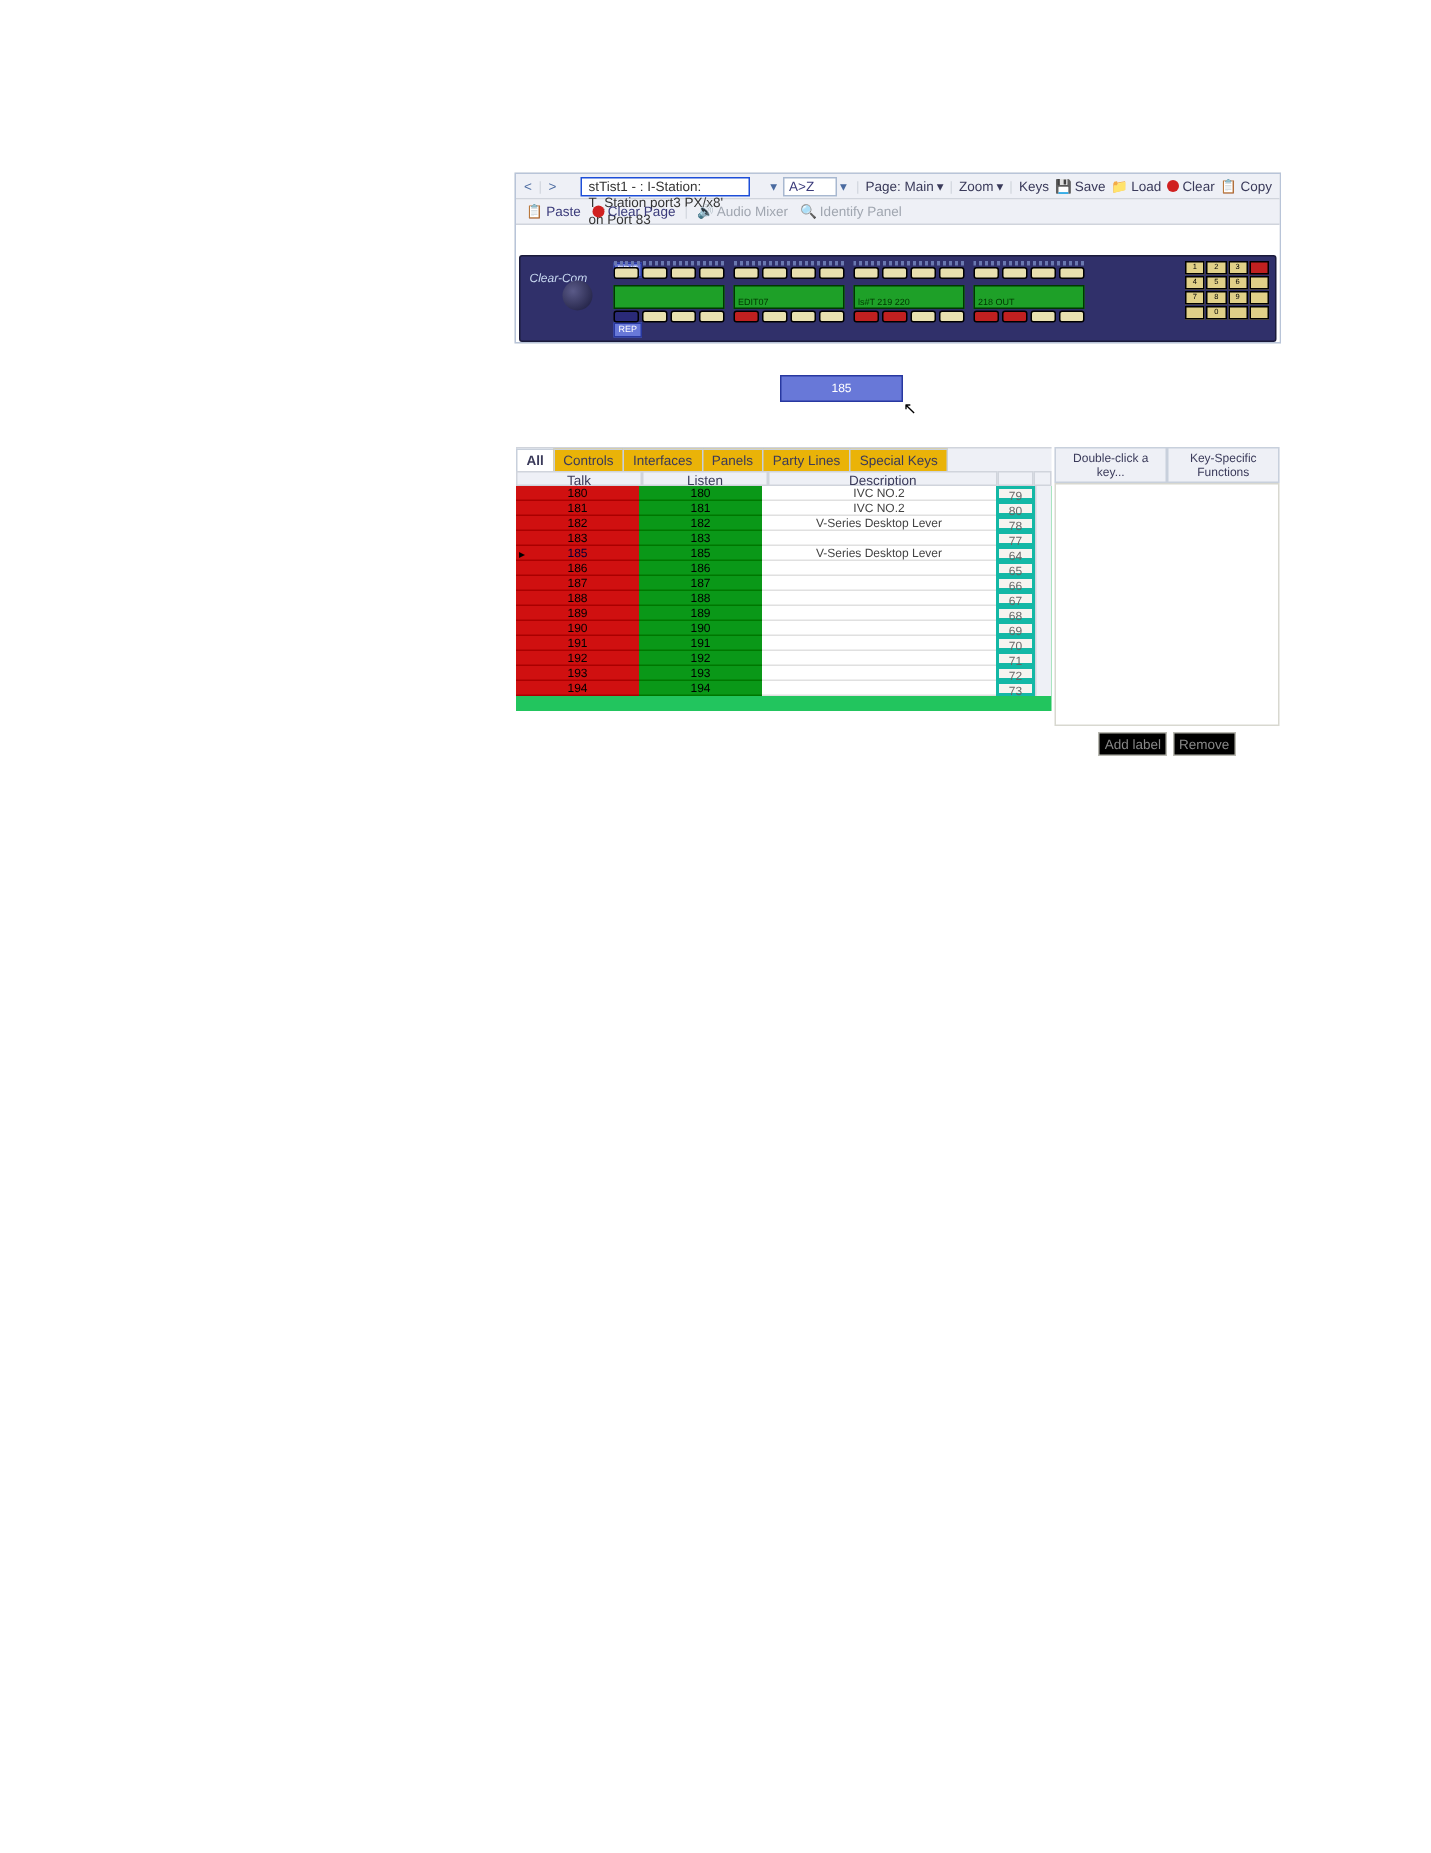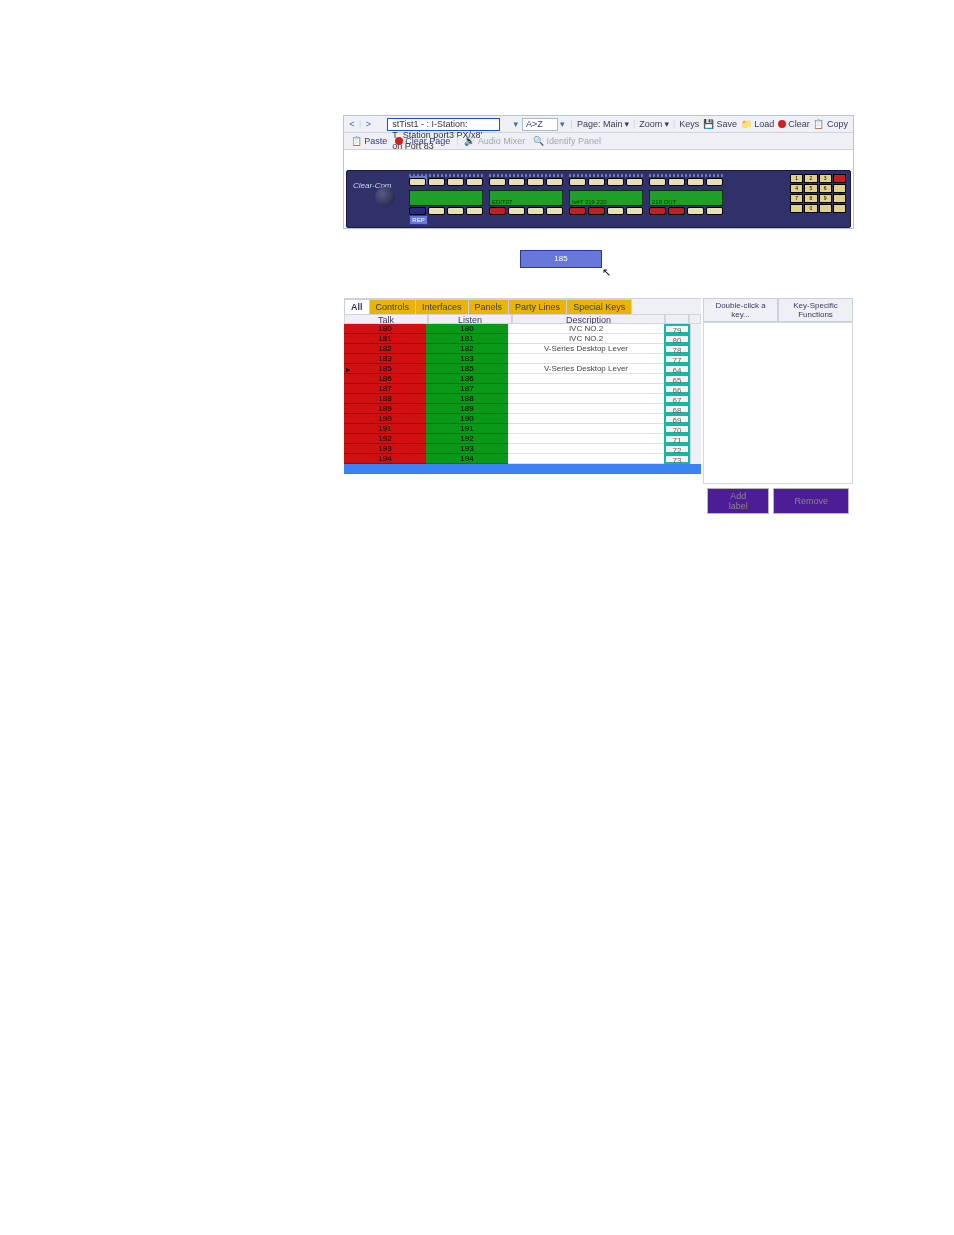--- a/index.html
+++ b/index.html
@@ -39,38 +39,38 @@
 .chip.e{left:62px;top:4px;width:17px;height:8px;line-height:8px;font-size:6px}
 .chip.r{left:62px;top:44px;width:17px;height:8px;line-height:8px;font-size:6px}
 .bigbtn{position:absolute;left:176px;top:134px;width:80px;height:16px;background:#6878d8;border:1px solid #2838a0;color:#fff;font-size:8px;text-align:center;line-height:16px}
 .cursor{position:absolute;left:258px;top:150px;font-size:11px;color:#000}
 .tabs{display:flex;background:#eef0f6;border-top:1px solid #d0d4dc;margin-top:170px;font-size:9px}
 .tabs .tab{padding:2px 6px;border:1px solid #c8d0dc;border-bottom:none;background:#eab308;color:#3a3a5a;margin-right:-1px;cursor:pointer}
 .tabs .tab.active{background:#fff;font-weight:bold}
 .cols{display:flex;height:10px;font-size:9px;background:#eef0f6;color:#3a3a5a}
 .cols div{border:1px solid #d0d4dc;text-align:center;line-height:10px}
 .ct{width:82px}.cl{width:82px}.cd{flex:1}.cn{width:22px}.cs{width:10px}
-.grid{height:150px;overflow:hidden;position:relative;background:#3b82f6}
+.grid{height:150px;overflow:hidden;position:relative;background:#22c55e}
 .row{display:flex;height:10px;font-size:8px}
 .row .t{width:82px;background:#d01010;color:#000;text-align:center;line-height:10px;border-bottom:1px solid #a00}
 .row .l{width:82px;background:#0a9818;color:#000;text-align:center;line-height:10px;border-bottom:1px solid #070}
 .row .d{flex:1;background:#fff;border-bottom:1px solid #e0e0e0;text-align:center;line-height:10px;color:#444}
 .row .n{width:22px;background:#f6f4f0;border:2px solid #14b8a6;text-align:center;line-height:10px;color:#666}
 .row .s{width:10px;background:#eef0f6;border-left:1px solid #d0d4dc}
 .row.sel .t{color:#003}
 .arrow{position:absolute;left:2px;font-size:8px;color:#000}
 .btabs{display:flex;font-size:9px;background:#eef0f6;border-top:1px solid #d0d4dc}
 .btabs .bt{padding:2px 6px;border:1px solid #c8d0dc;color:#3a3a5a;margin-right:-1px}
 .btabs .bt.active{background:#fff}
 .rpanel{position:absolute;right:0;top:182px;width:150px;bottom:0;background:#f6f4f0;border-left:1px solid #d0d4dc}
 .rpanel .rtabs{display:flex;font-size:8px}
 .rpanel .rtab{padding:2px 4px;border:1px solid #c8d0dc;background:#eef0f6;color:#3a3a5a;flex:1;text-align:center}
 .rpanel .rbody{background:#fff;height:160px;border:1px solid #d8d8d0}
 .rpanel .rbt{display:flex;gap:4px;padding:4px;justify-content:center}
-.rpanel button{font-size:9px;padding:2px 20px;background:#4c1d95;border:1px solid #b8b8b0;color:#888}
+.rpanel button{font-size:9px;padding:2px 3px;background:#000000;border:1px solid #b8b8b0;color:#888}
 </style>
 </head>
 <body>
 
 <div class="page">
 <div class="app">
 
 <div class="tbar">
 <span class="nav">&lt;</span>
 <span class="sep">|</span>

